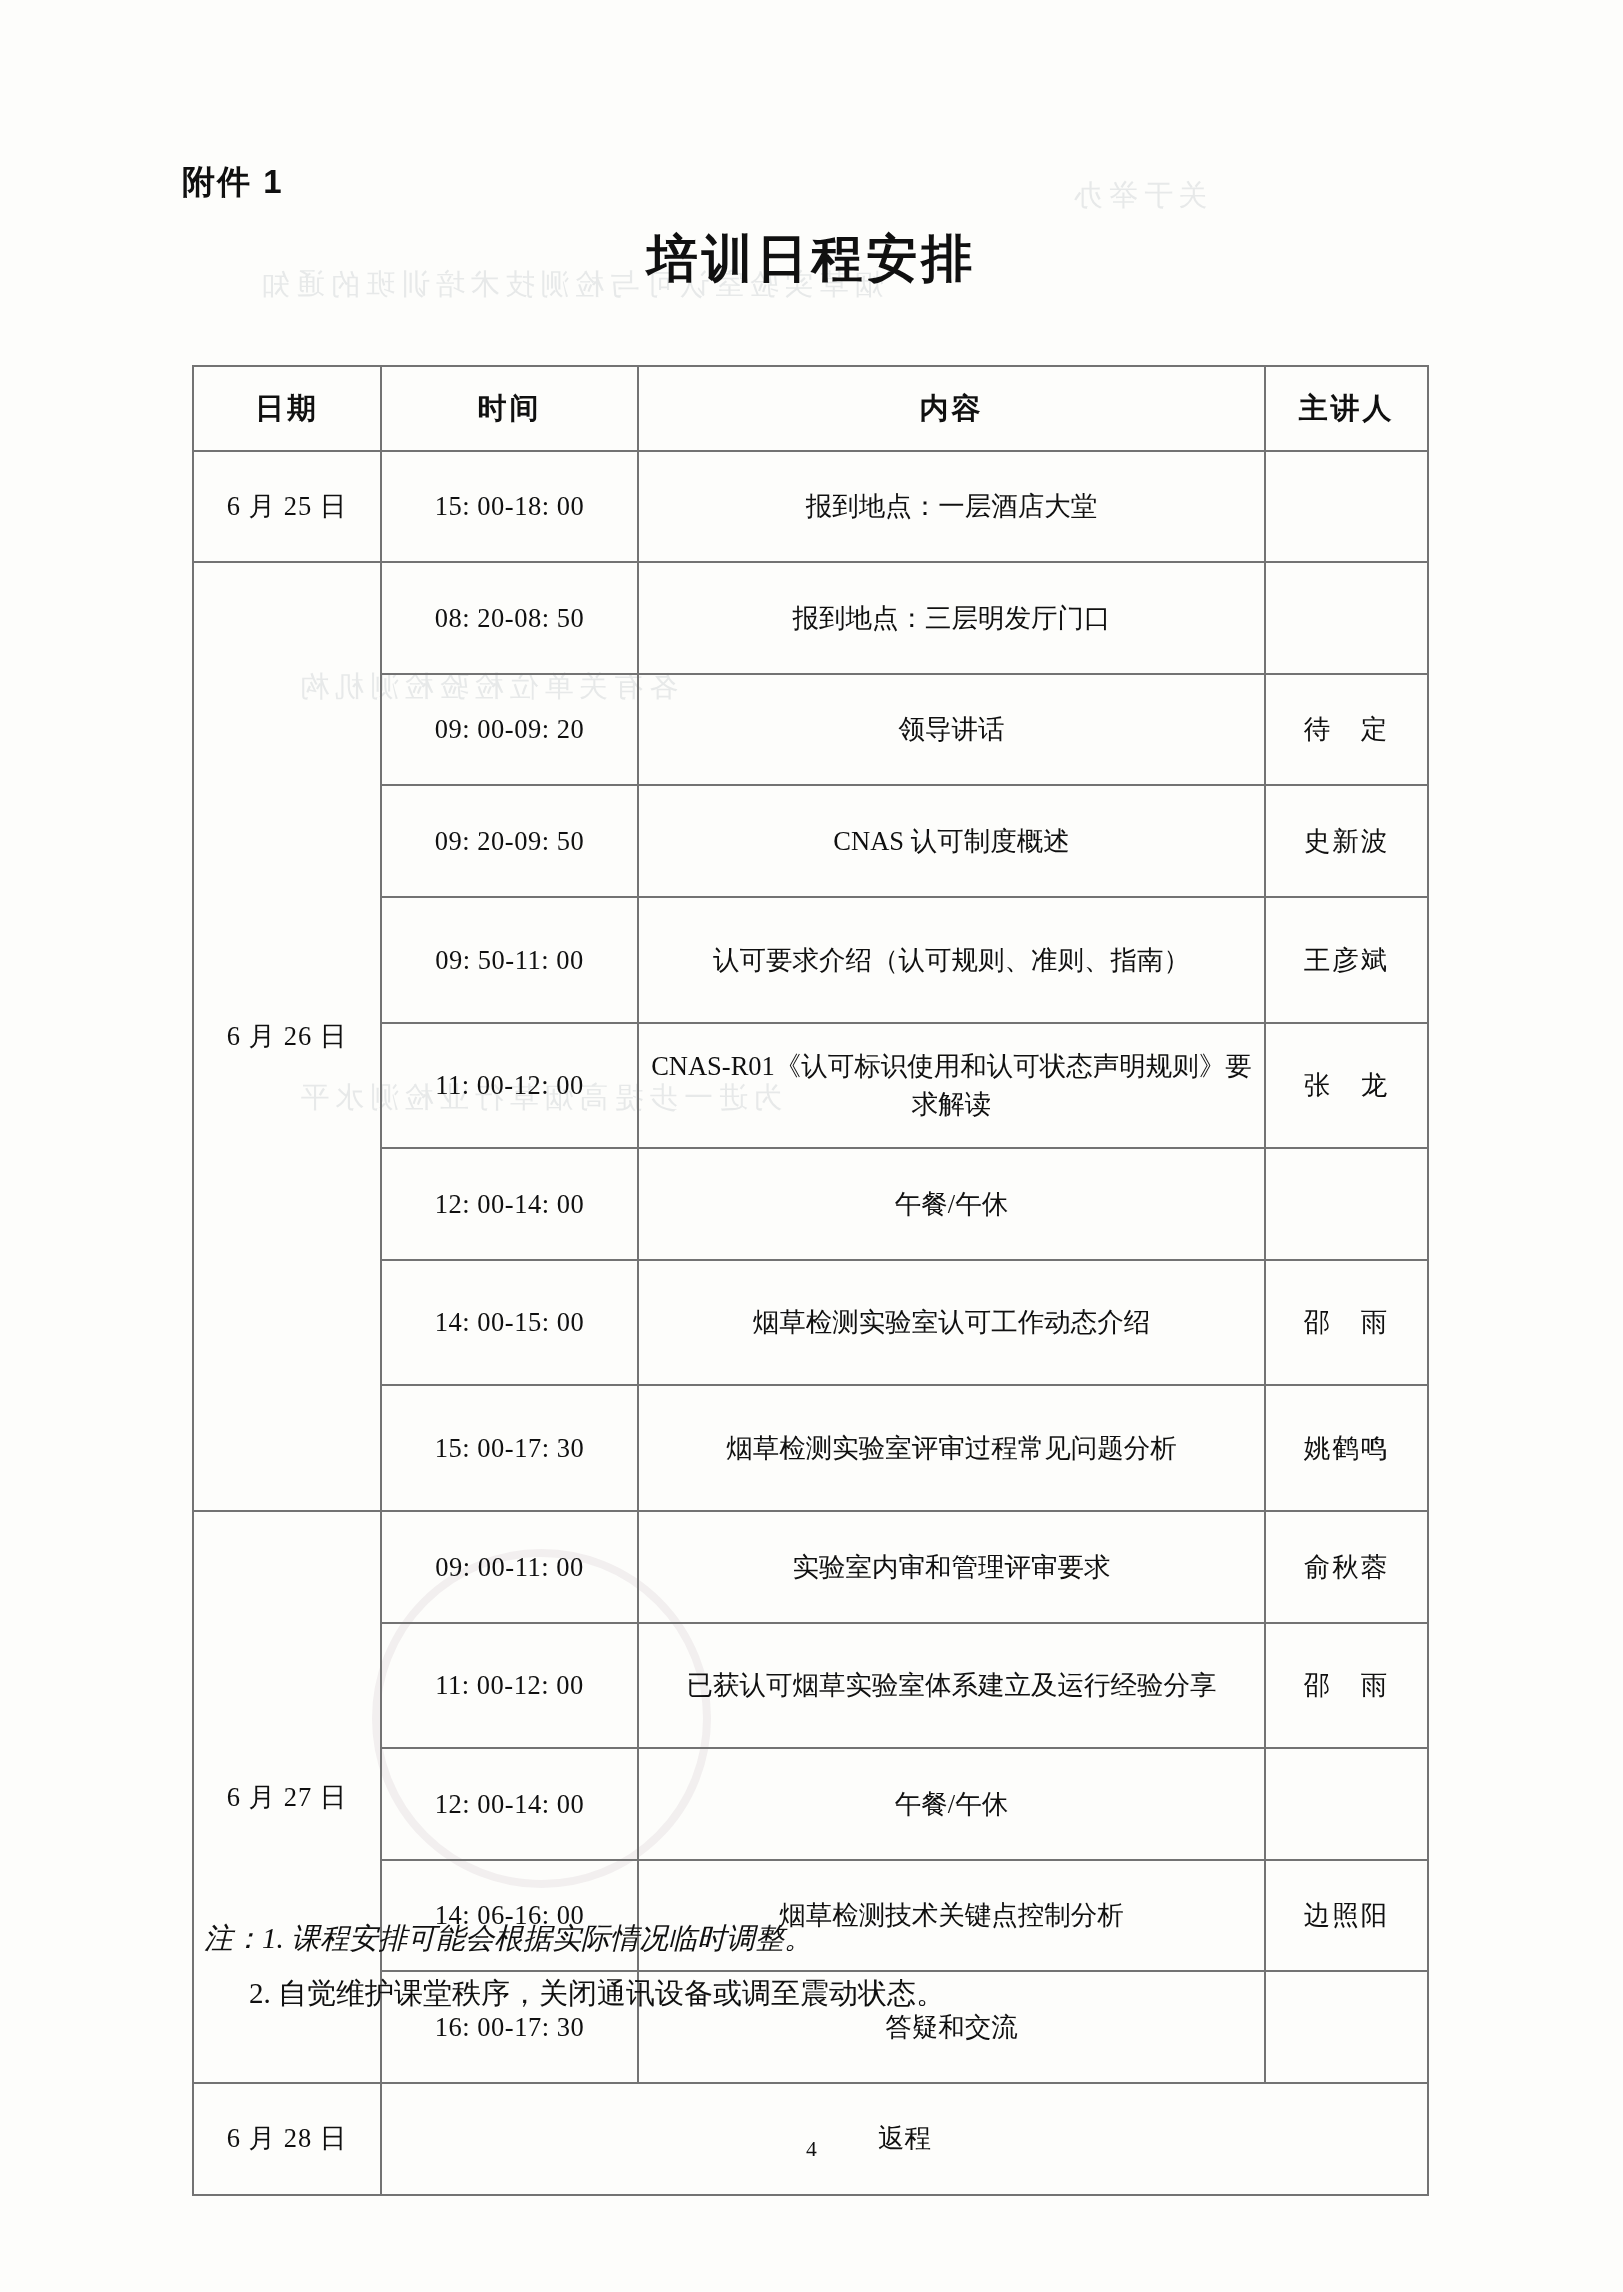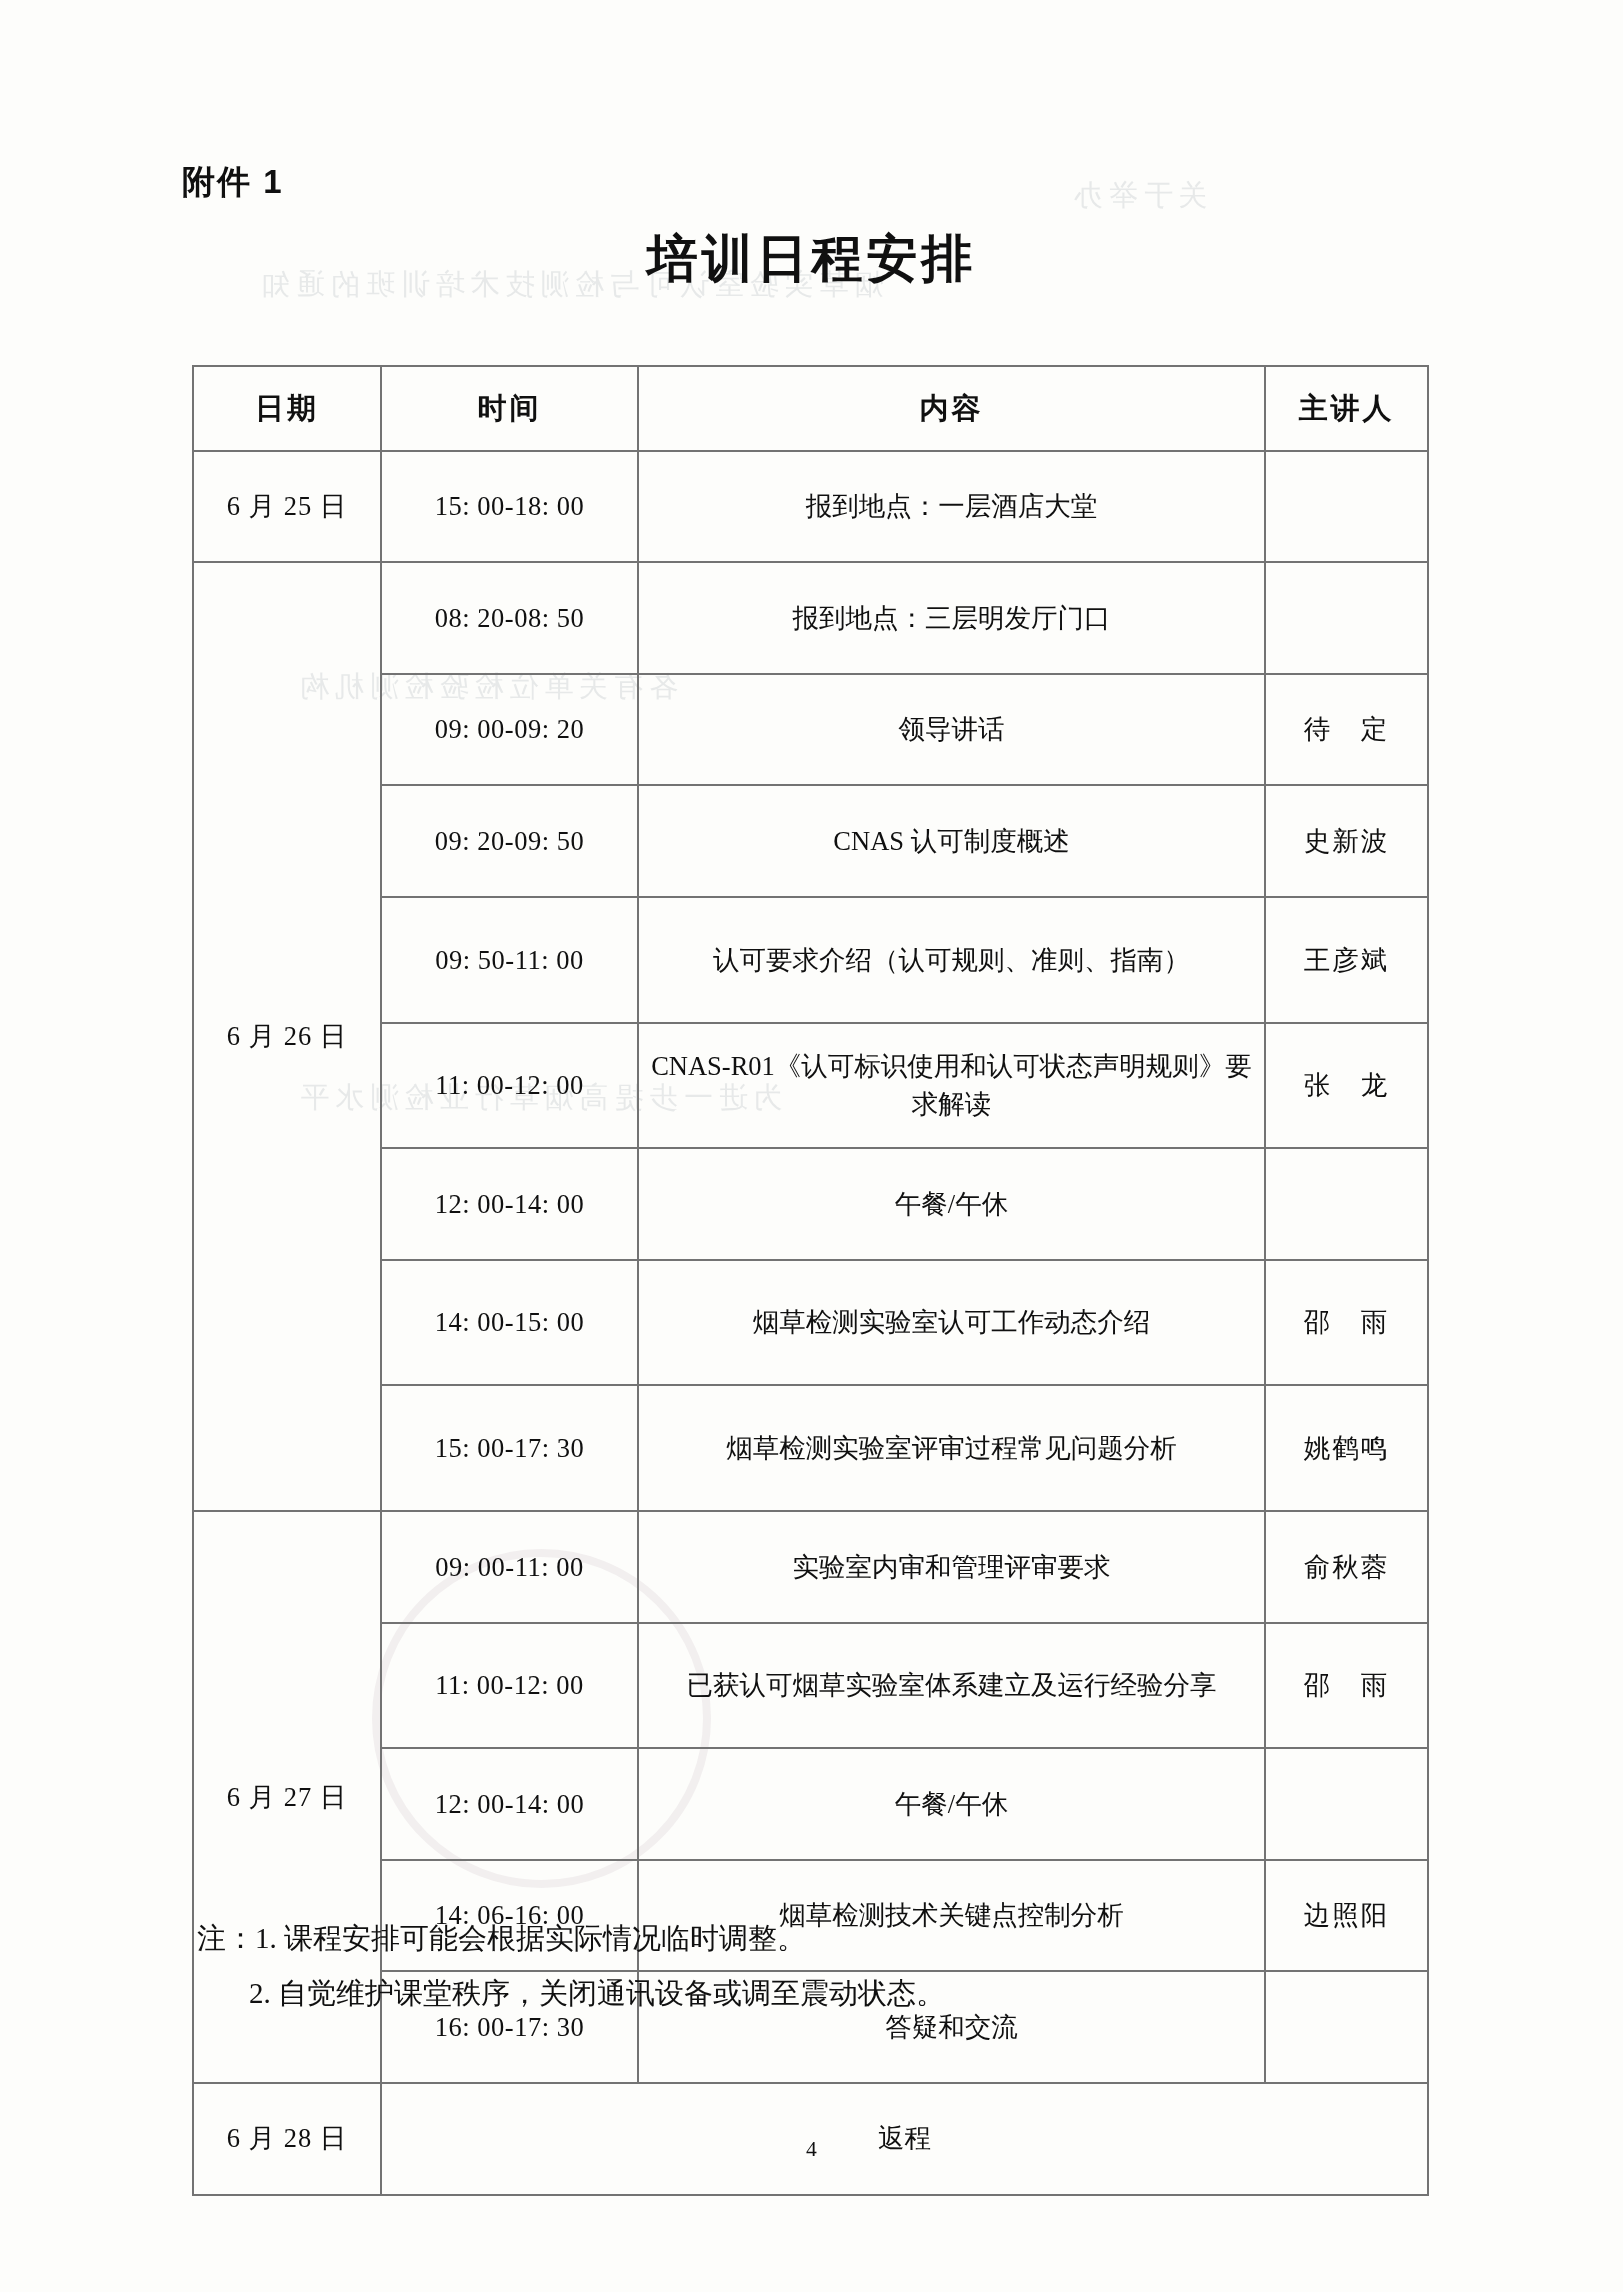--- a/index.html
+++ b/index.html
@@ -95,21 +95,21 @@
 
   .notes {
     position: absolute;
     left: 192px;
     top: 1911px;
     width: 1274px;
     font-size: 29px;
     font-family: "Liberation Serif", serif;
     line-height: 1.9;
   }
-  .notes .n1 { margin-left: 5px; }
+  .notes .n1 { margin-left: 12px; font-style: italic; }
   .notes .n2 { margin-left: 57px; }
   .page-number {
     position: absolute;
     left: 0;
     right: 0;
     top: 2137px;
     text-align: center;
     font-size: 21.6px;
     font-family: "Liberation Serif", serif;
   }

